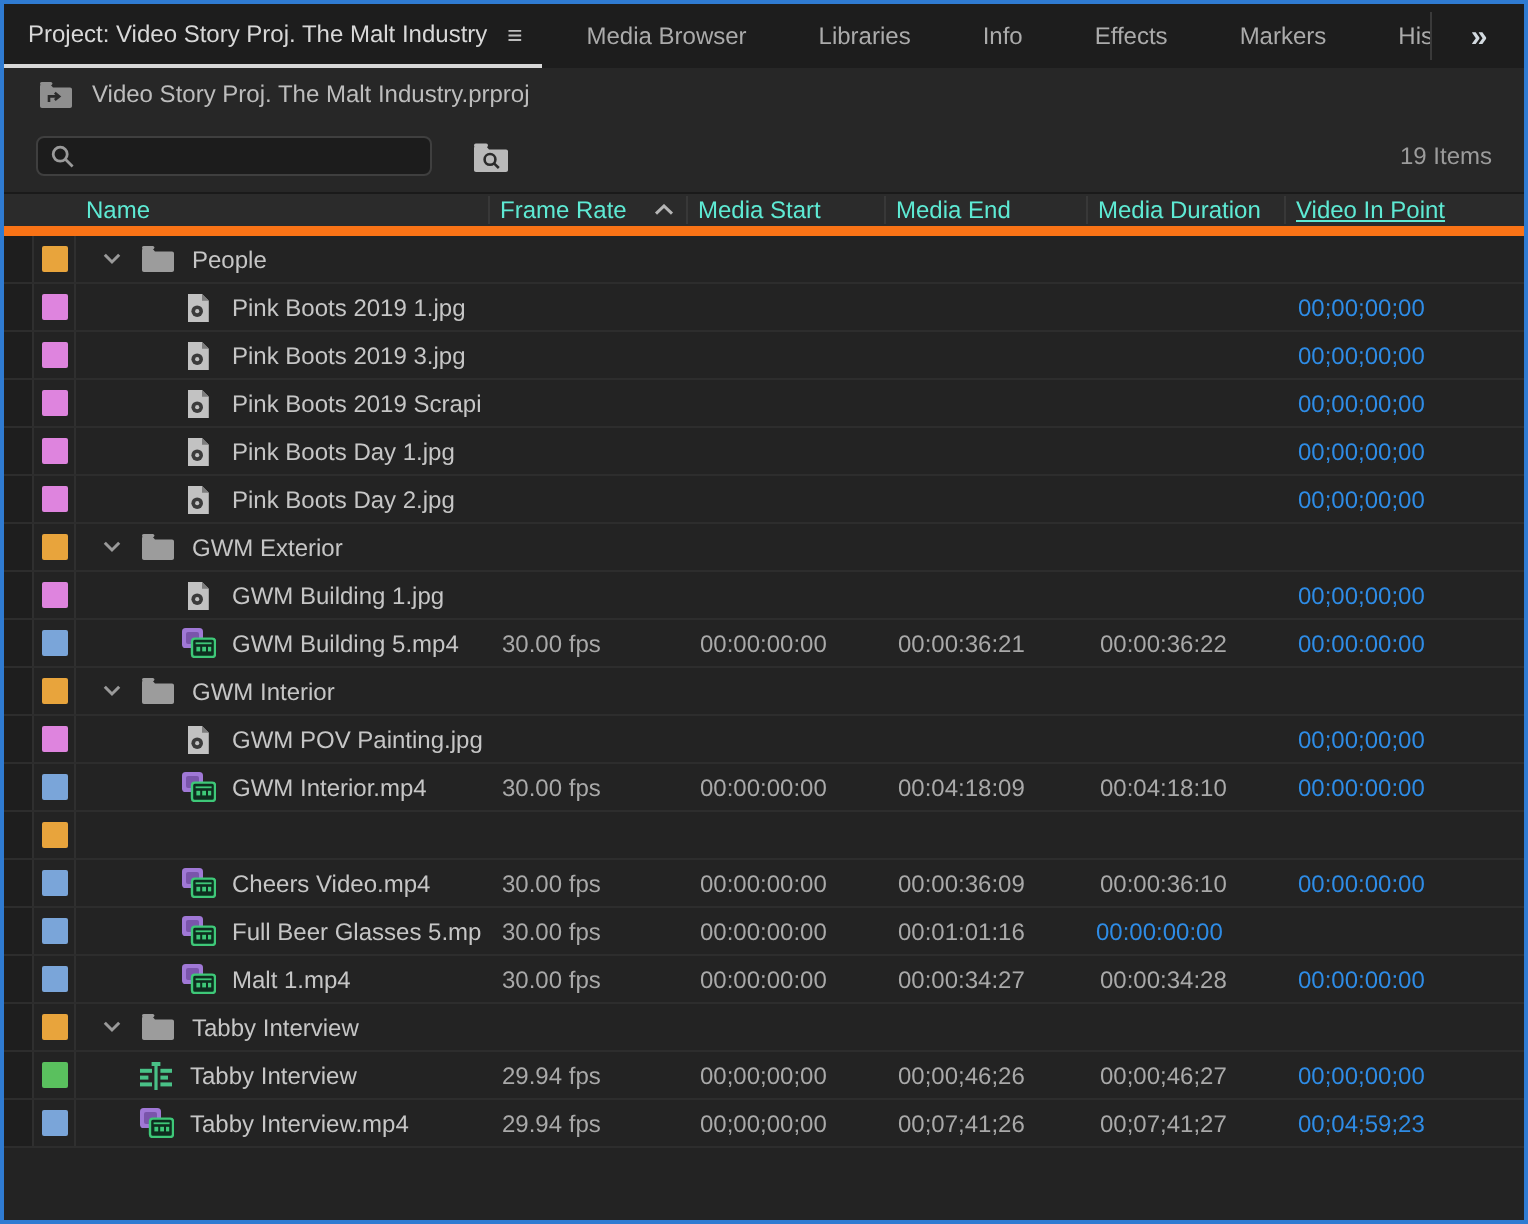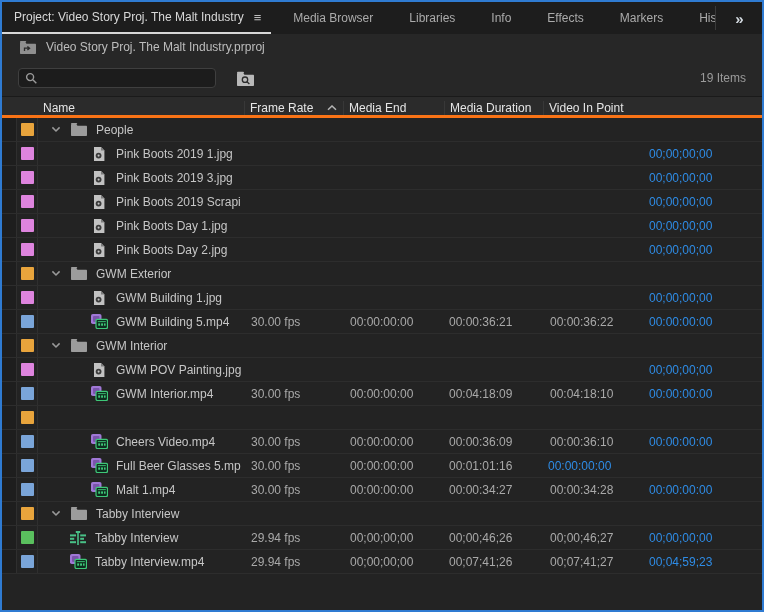--- a/index.html
+++ b/index.html
@@ -25,23 +25,23 @@
 
   
   .toolbar { height:36px; background:#272727; display:flex; align-items:center; padding:0 12px 0 16px; flex:0 0 36px;justify-content:flex-end; }
   .searchbox { width:198px; height:20px; background:#1c1c1c; border:1px solid #3f3f3f; border-radius:4px; display:flex; align-items:center; padding:0 6px; }
   .searchbox input { flex:1; background:transparent; border:none; outline:none; color:#cccccc; font-size:12px; font-family:"Liberation Sans", sans-serif; }
   .searchbox .mag { margin-right:5px; display:flex; align-items:center; }
   .findbin { margin-left:18px; width:22px; height:18px; display:flex; align-items:center; justify-content:center; }
   .items-count { margin-left:auto; color:#9b9b9b; font-size:12px; padding-right:4px; }
 
   
-  .listheader { height:22px; background:#2b2b2b; border-top:1px solid #1a1a1a; border-bottom:3px solid #f97316; display:flex; align-items:flex-end; flex:0 0 22px; font-size:12px; color:#e5e5e5; }
+  .listheader { height:22px; background:#2b2b2b; border-top:1px solid #1a1a1a; border-bottom:5px solid #f97316; display:flex; align-items:center; flex:0 0 22px; font-size:12px; color:#5eead4; }
   .hcell { display:flex; align-items:center; padding-left:5px; border-right:1px solid #383838; white-space:nowrap; overflow:hidden; }
-  .hcell:last-child { border-right:none; }
+  .hcell:last-child { border-right:none;text-decoration:underline; }
   .hcell .sortchev { margin-left:14px; display:flex; align-items:center; }
   .w-gutter { width:15px; flex:0 0 15px; padding-left:0; }
   .w-label  { width:21px; flex:0 0 21px; padding-left:0; }
   .w-name   { width:207px; flex:0 0 207px; }
   .w-fr     { width:99px; flex:0 0 99px; }
   .w-ms     { width:99px; flex:0 0 99px; }
   .w-me     { width:101px; flex:0 0 101px; }
   .w-md     { width:99px; flex:0 0 99px; }
   .w-vip    { flex:1 1 auto; }
 
@@ -133,20 +133,23 @@
         <span>Name</span>
       </div>
     <div class="hcell w-fr">
       <span>Frame Rate</span>
       <span class="sortchev">
         <svg width="10" height="6" viewBox="0 0 10 6">
             <path d="M1 4.8 L5 1 L9 4.8" stroke="#b5b5b5" stroke-width="1.5" fill="none"></path>
           </svg>
       </span>
     </div>
+    <div class="hcell w-ms">
+        <span>Media Start</span>
+      </div>
     <div class="hcell w-me">
         <span>Media End</span>
       </div>
     <div class="hcell w-md">
         <span>Media Duration</span>
       </div>
     <div class="hcell w-vip">
         <span>Video In Point</span>
       </div>
   </div>

